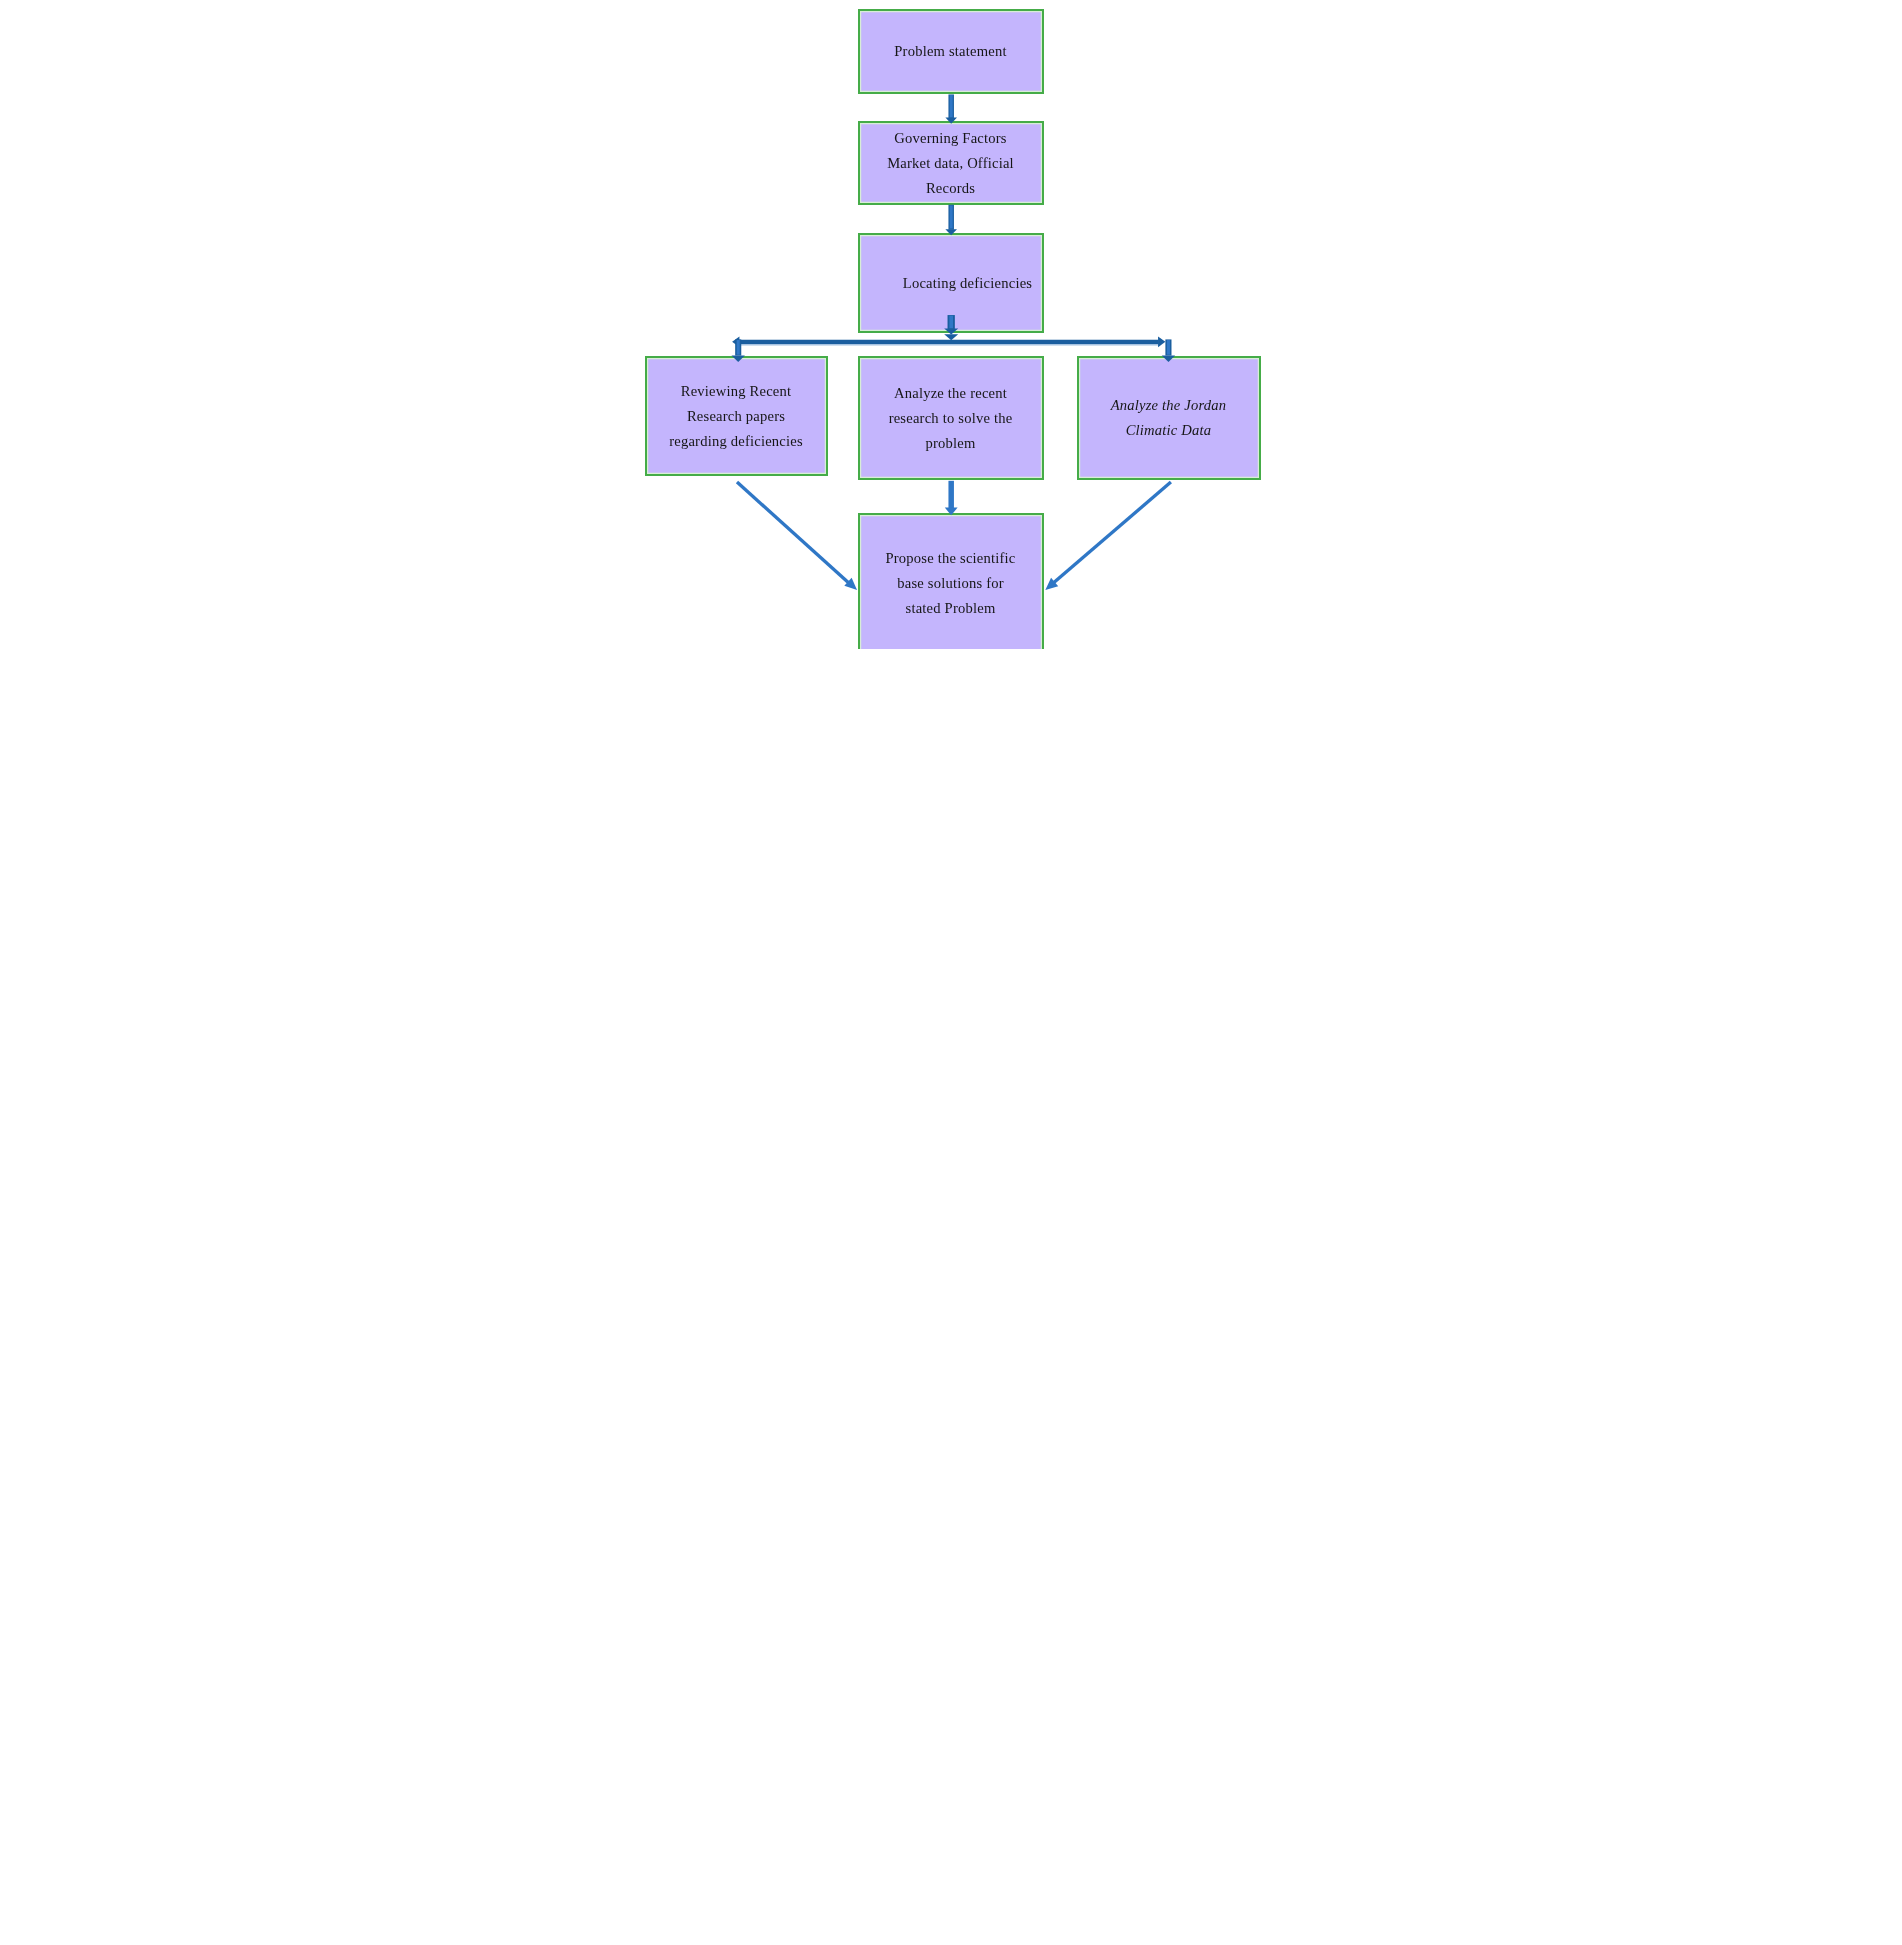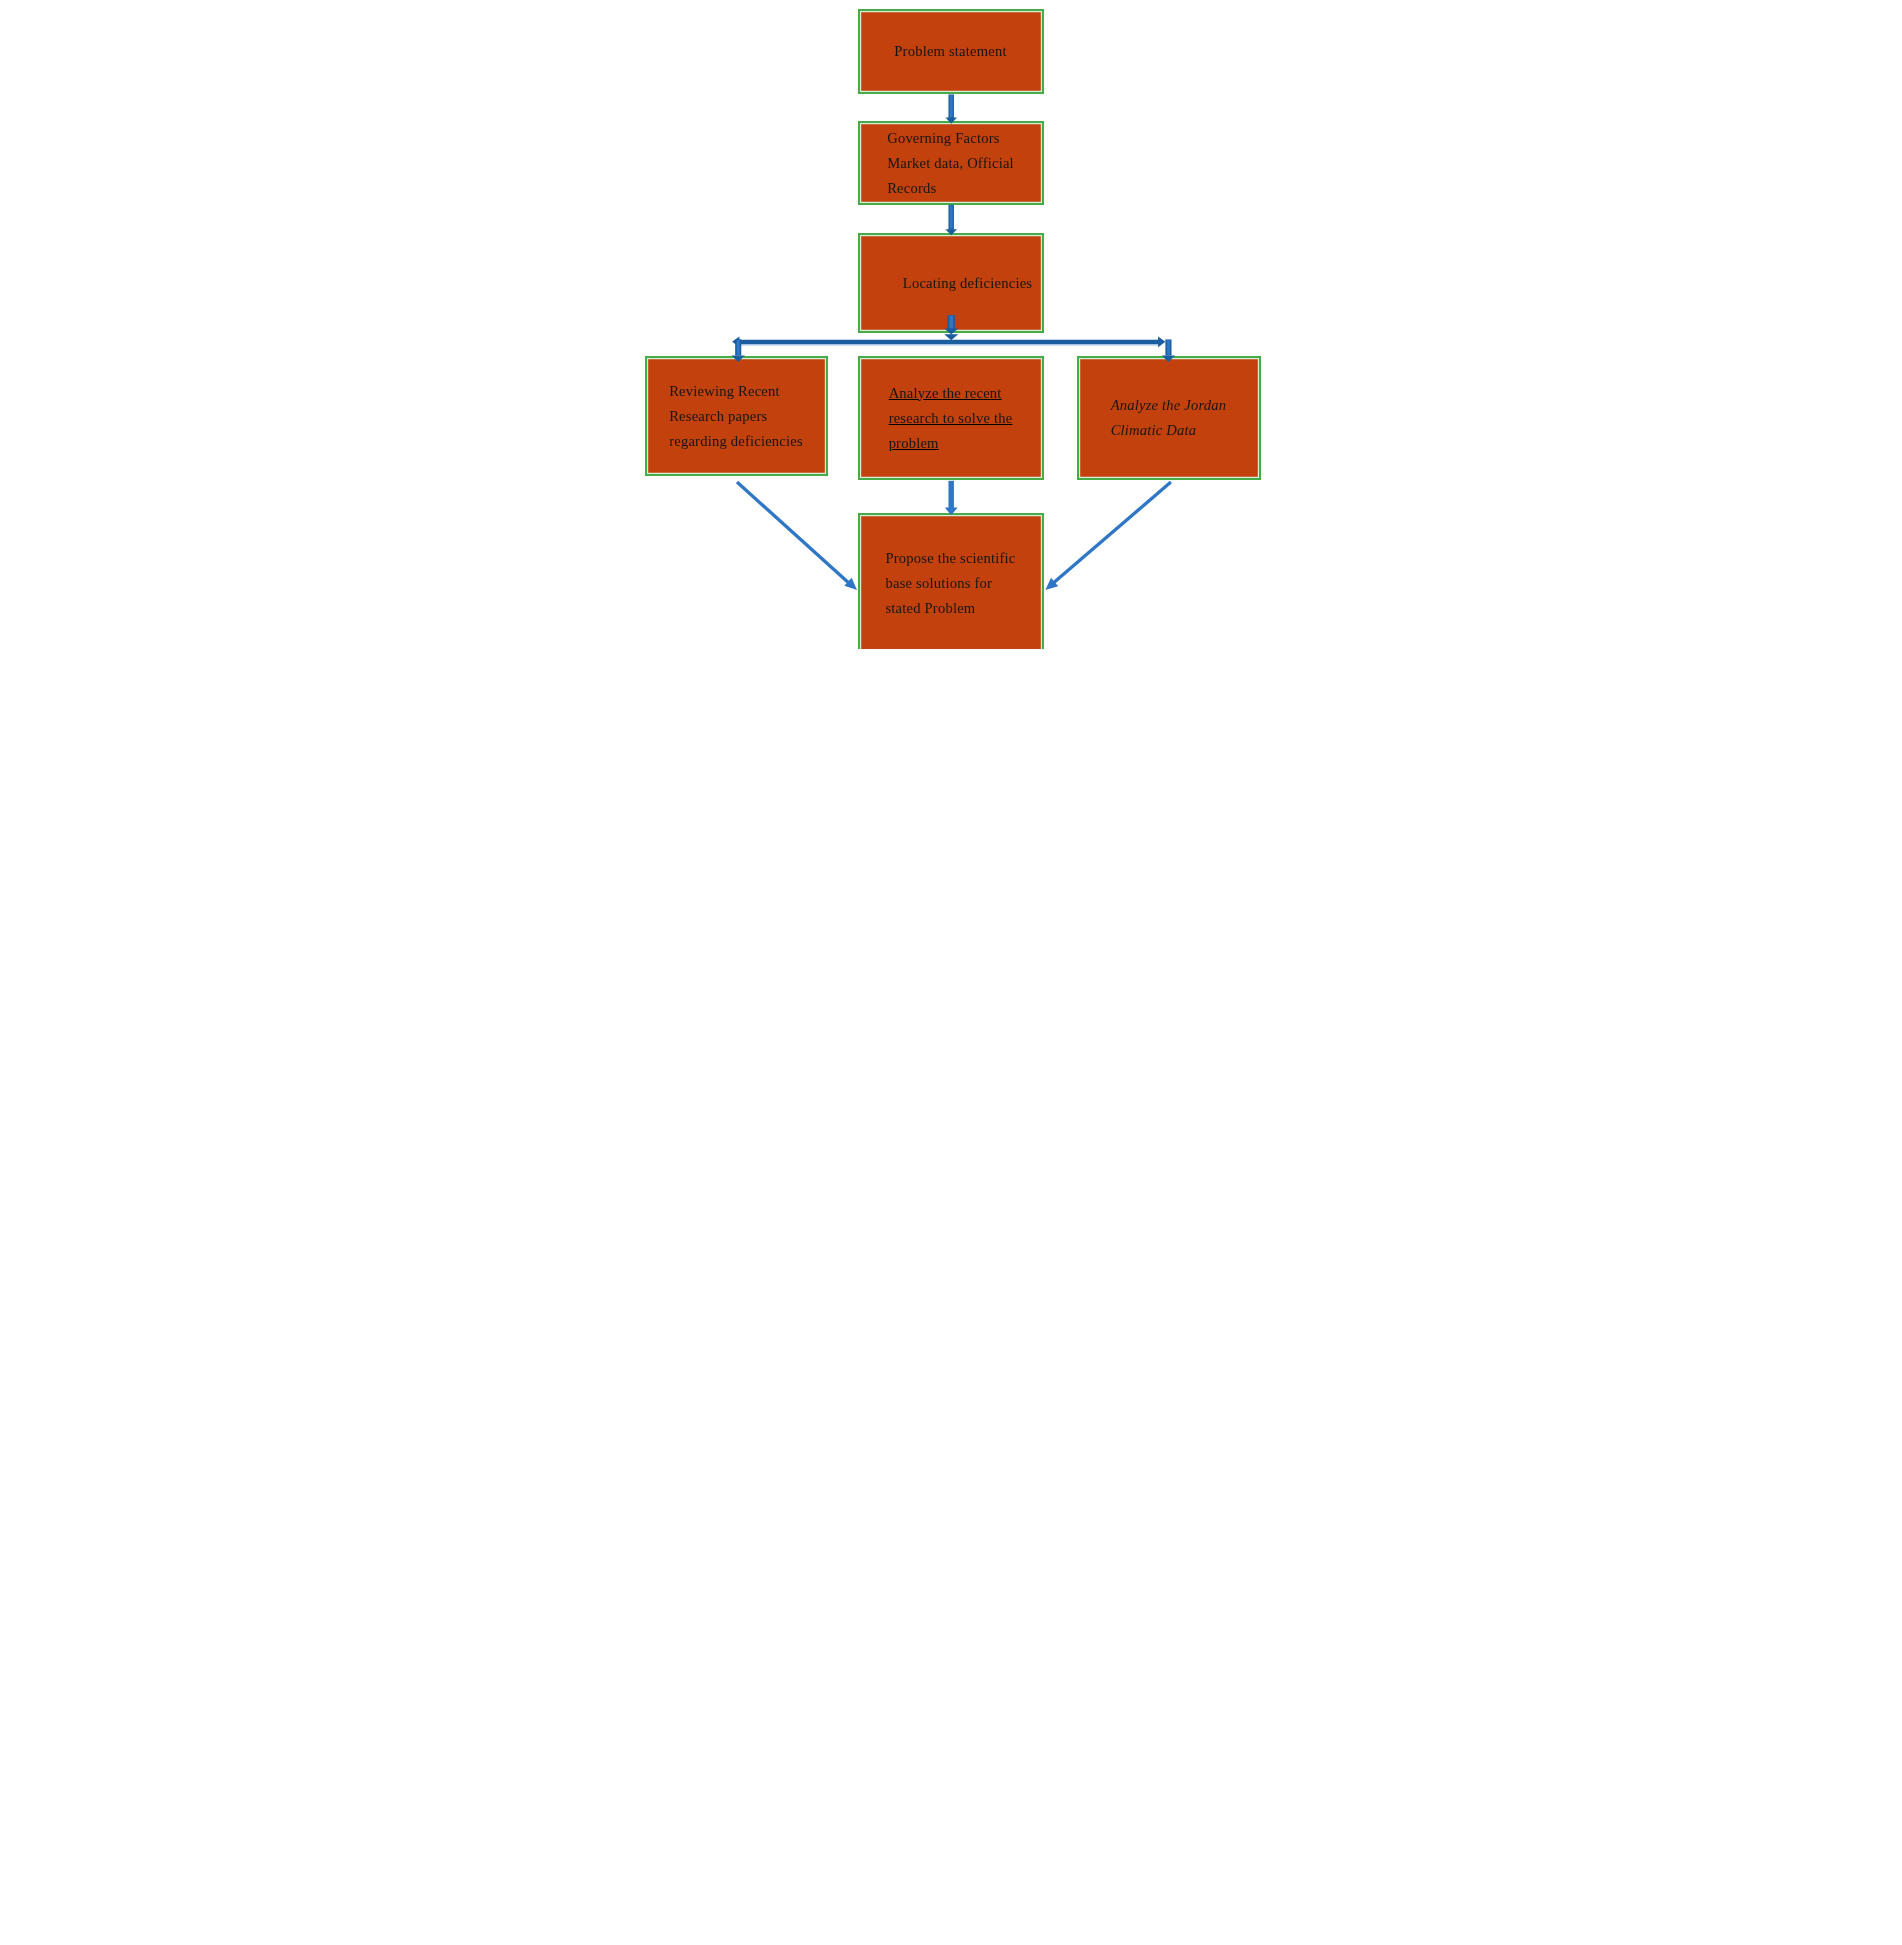--- a/index.html
+++ b/index.html
@@ -18,38 +18,39 @@
     height:649px;
     margin:0 auto;
     background:var(--background);
     font-family:"Liberation Serif","DejaVu Serif",serif;
   }
   .flow-box{
     position:absolute;
     box-sizing:border-box;
     border:2.4px solid var(--box-border);
     box-shadow:inset 0 0 0 1.2px var(--box-border-halo);
-    background:#c2410c;
+    background:#c4b5fd;
     display:flex;
     align-items:center;
     justify-content:center;
+    text-align:center;
     z-index:1;
   }
   .flow-label{
     white-space:pre-line;
     font-size:14.6px;
     line-height:25px;
     letter-spacing:0.2px;
     color:var(--text);
   }
   #b-problem  {left:224px; top:9px;  width:186px; height:85px;}
   #b-governing{left:224px; top:121px; width:186px; height:84px;}
   #b-locating {left:224px; top:233px; width:186px; height:100px;padding-left:34px;}
   #b-reviewing{left:11px;  top:356px; width:183px; height:120px;}
-  #b-analyze  {left:224px; top:356px; width:186px; height:124px;text-decoration:underline;}
+  #b-analyze  {left:224px; top:356px; width:186px; height:124px;}
   #b-jordan   {left:443px; top:356px; width:184px; height:124px;font-style:italic;}
   #b-propose  {left:224px; top:513px; width:186px; height:140px;}
   svg.connector-layer{
     position:absolute;
     left:0; top:0;
     width:635px; height:649px;
     z-index:2;
     pointer-events:none;
   }
   .arr-dark{fill:var(--arrow-dark);}

